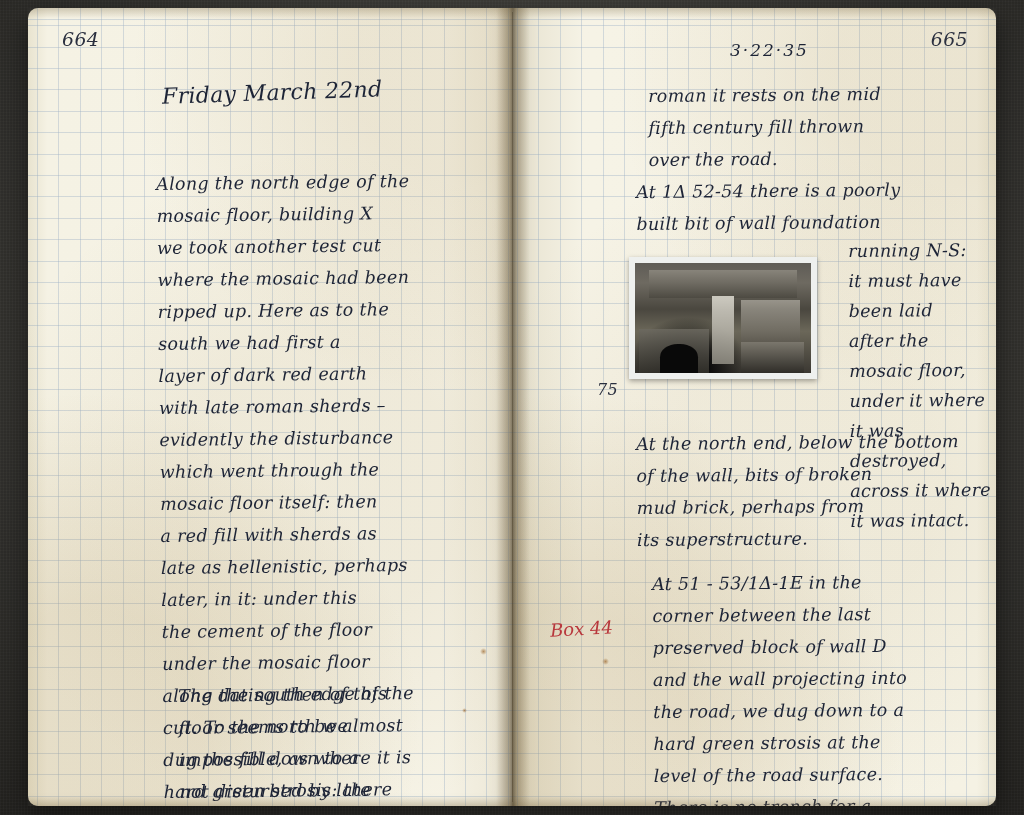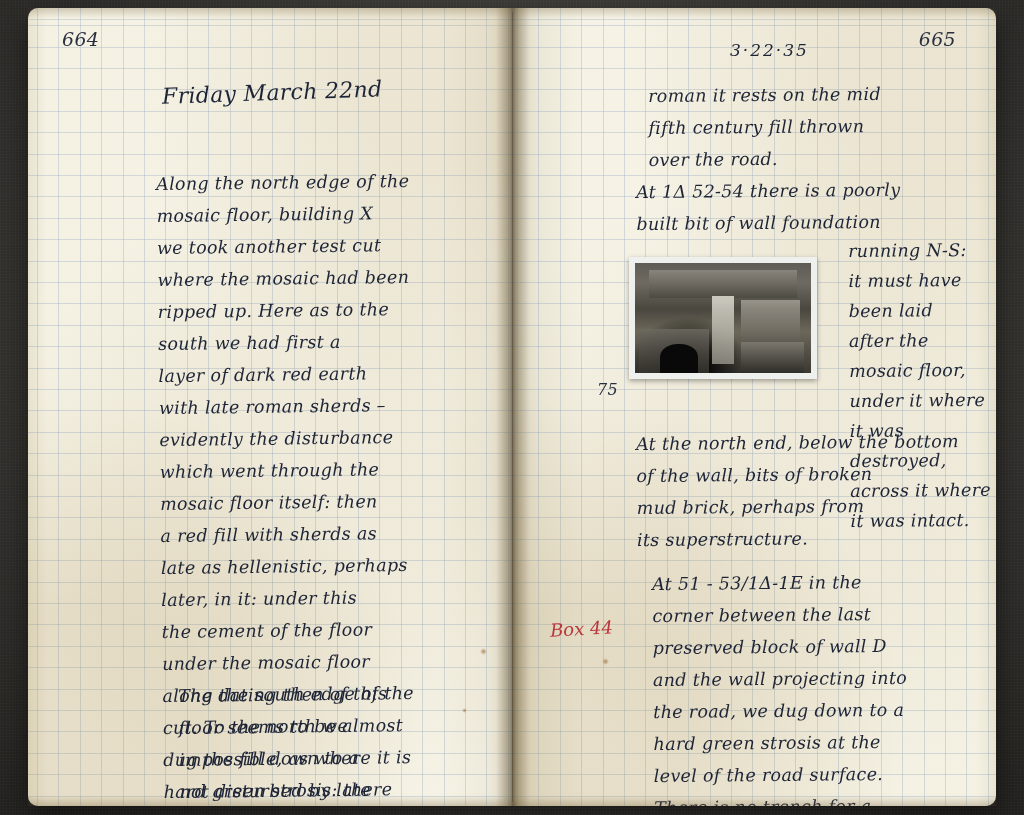--- a/index.html
+++ b/index.html
@@ -273,21 +273,21 @@
 
       <div class="edge-top"></div>
       <div class="edge-bottom"></div>
     </div>
 
     <div class="page right">
       <div class="grid"></div>
       <div class="stains"></div>
       <div class="foxing" style="left:90px; top:650px;"></div>
 
-      <span class="hand pg-num" style="right:40px; top:20px;font-style:italic;">665</span>
+      <span class="hand pg-num" style="right:28px; top:20px;font-style:italic;">665</span>
 
       <span class="hand date-top" style="left:218px; top:32px;">3·22·35</span>
 
       <div class="hand body-text r" style="left:136px; top:72px; width:330px;">roman it rests on the mid
 fifth century fill thrown
 over the road.</div>
 
       <div class="hand body-text r" style="left:124px; top:168px; width:350px;">At 1Δ 52-54 there is a poorly
 built bit of wall foundation</div>
 

